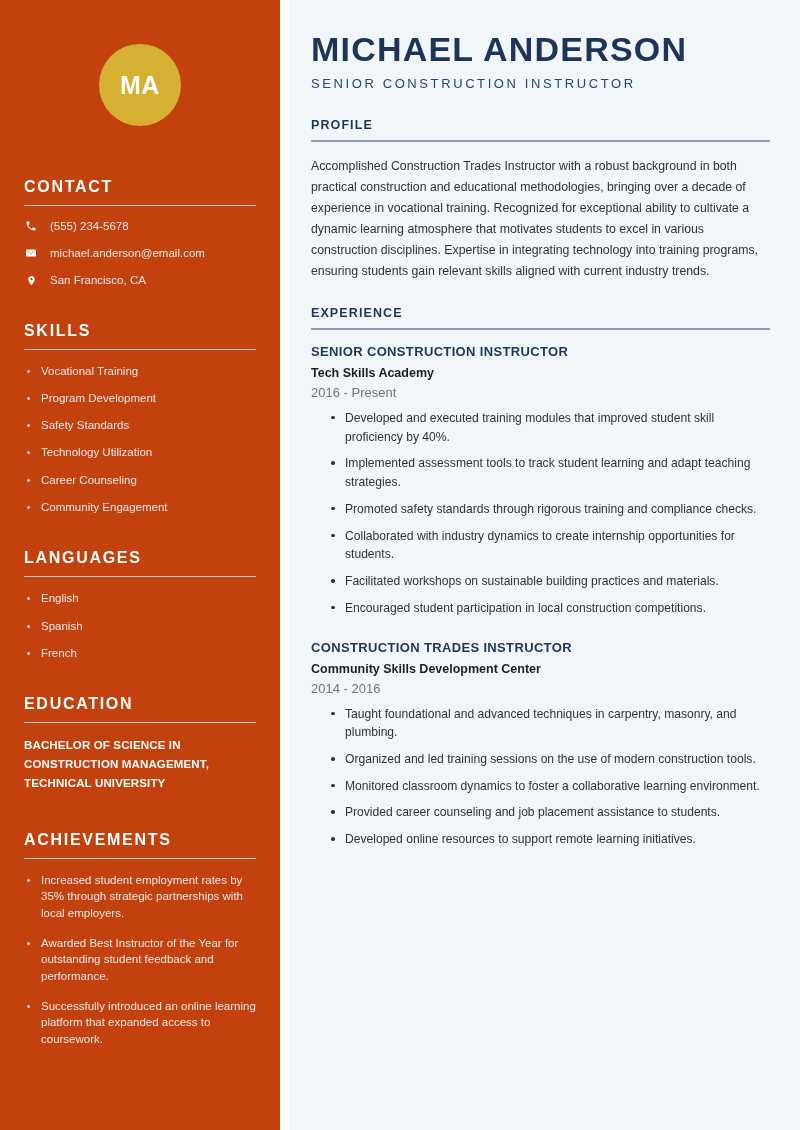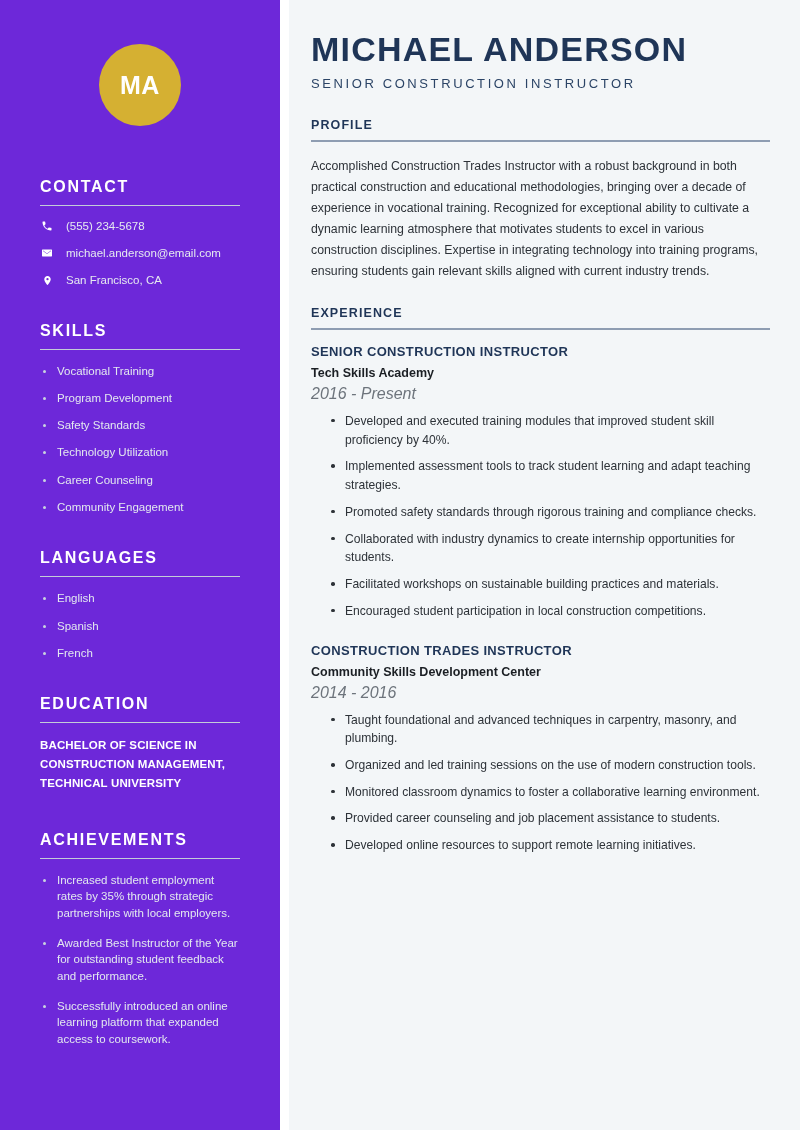--- a/index.html
+++ b/index.html
@@ -19,22 +19,22 @@
     display: flex;
     overflow: hidden;
     background: #ffffff;
   }
 
   
   .sidebar {
     width: 280px;
     min-width: 280px;
     height: 1130px;
-    background: #6d28d9;
-    padding: 0 40px;
+    background: #c2410c;
+    padding: 0 24px;
     color: #ffffff;
   }
 
   .avatar-wrap {
     display: flex;
     justify-content: center;
     padding-top: 44px;
     padding-bottom: 52px;
   }
   .avatar {
@@ -179,22 +179,21 @@
     letter-spacing: 0.35px;
     margin-bottom: 7px;
   }
   .job-company {
     font-size: 12.5px;
     font-weight: bold;
     color: #1b1f24;
     margin-bottom: 5px;
   }
   .job-dates {
-    font-size: 16px;
-    font-style: italic;
+    font-size: 13px;
     color: #6d747c;
     margin-bottom: 9px;
   }
 
   ul.job-bullets { list-style: none; padding-left: 20px; }
   ul.job-bullets li {
     position: relative;
     padding-left: 14px;
     font-size: 12.1px;
     color: #2d3238;

